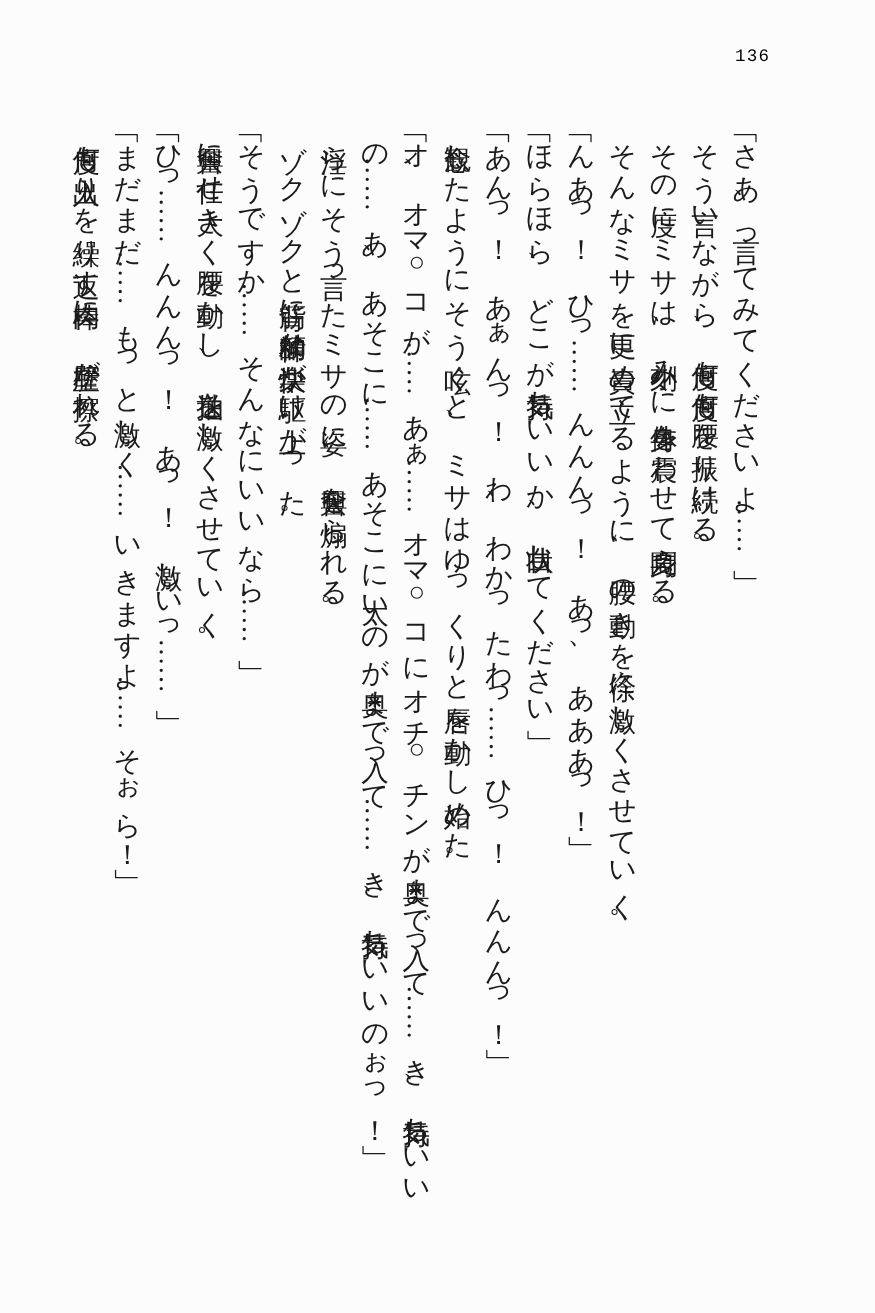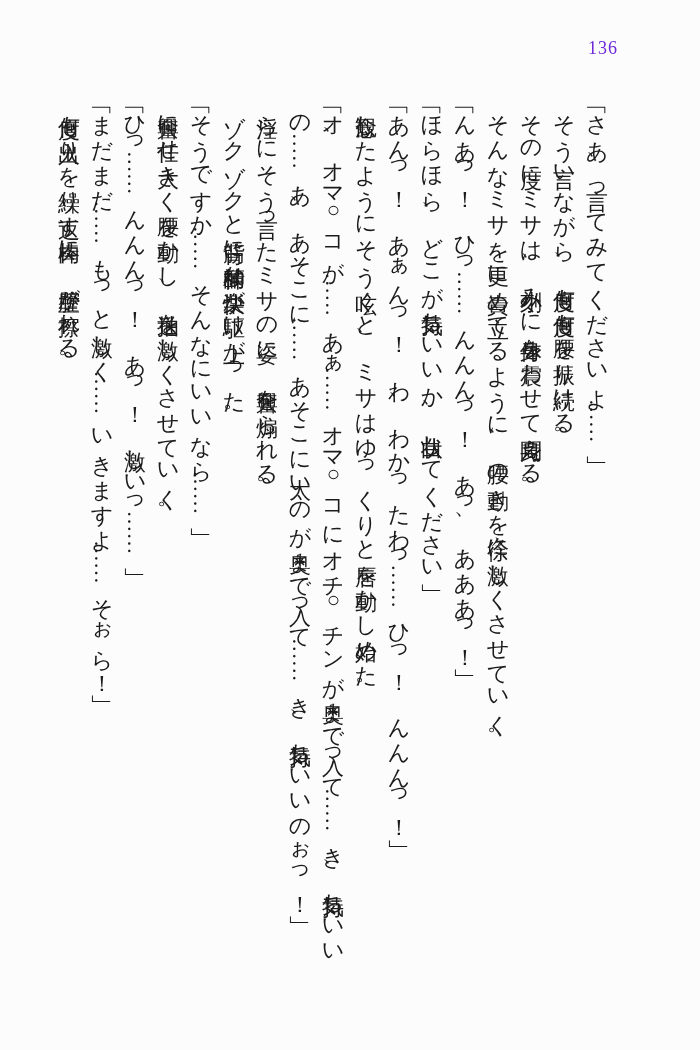--- a/index.html
+++ b/index.html
@@ -17,24 +17,24 @@
     width: 700px;
     height: 1050px;
     background: #fcfcfc;
     font-family: "Liberation Serif", "DejaVu Serif", serif;
     color: #1b1b1b;
   }
   .page-number {
     position: absolute;
     top: 38px;
     left: 588px;
-    font-family: Liberation Serif, serif;
-    font-size: 18px;
+    font-family: Liberation Mono, monospace;
+    font-size: 14px;
     letter-spacing: 1px;
-    color: #6d28d9;
+    color: #000000;
   }
   .text-block {
     position: absolute;
     top: 100px;
     right: 86px;
     height: 888px;
     writing-mode: vertical-rl;
     text-orientation: mixed;
     font-size: 22px;
     line-height: 33px;

